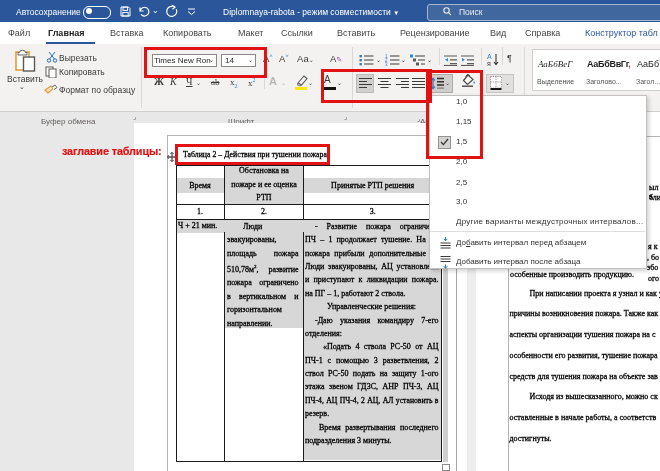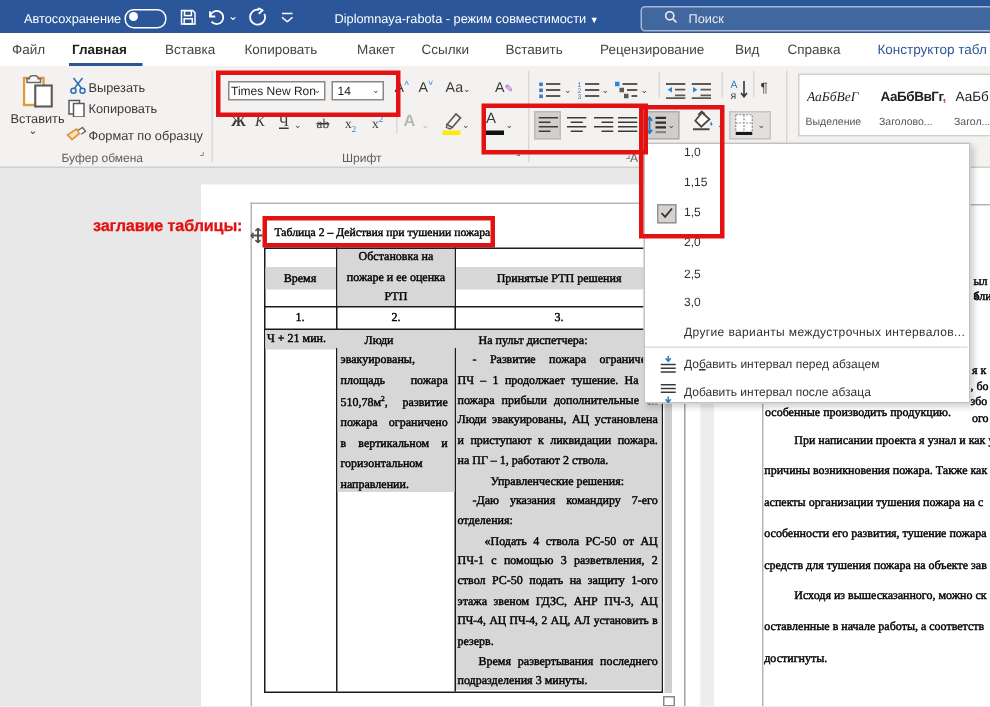--- a/index.html
+++ b/index.html
@@ -2,21 +2,21 @@
 <html><head>
 <meta charset="utf-8">
 <style>
   html,body{margin:0;padding:0;}
   #root{position:relative;width:660px;height:471px;overflow:hidden;
     font-family:"Liberation Sans",sans-serif;background:#e8e8e8;}
   .abs{position:absolute;}
   .ser{font-family:"Liberation Serif",serif;}
   .doc{-webkit-text-stroke:0.28px #000;}
   .redbox{position:absolute;border:3px solid #e31212;}
-  .gl{color:#605e5c;}
+  .gl{color:#605e5c;margin-top:16px;}
   .j{text-align:justify;text-align-last:justify;}
 </style>
 </head>
 <body>
 <div id="root">
 
   <div class="abs" style="left:0;top:0;width:660px;height:22px;background:#2b579a;"></div>
   <div class="abs" style="left:16px;top:7px;color:#fff;font-size:8.5px;">Автосохранение</div>
 
   <div class="abs" style="left:83px;top:5.5px;width:26px;height:11px;border:1px solid #fff;border-radius:6px;"></div>
@@ -278,21 +278,20 @@
     <div>эвакуированы,</div>
     <div class="j">площадь пожара</div>
     <div class="j">510,78м<sup style="font-size:5px;">2</sup>, развитие</div>
     <div class="j">пожара ограничено</div>
     <div class="j">в вертикальном и</div>
     <div>горизонтальном</div>
     <div>направлении.</div>
   </div>
 
   <div id="col3" class="abs ser doc" style="left:305px;top:219.9px;width:133.5px;font-size:8px;color:#000;line-height:13.37px;">
-    <div style="text-indent:14px;">На пульт диспетчера:</div>
     <div class="j" style="text-indent:10px;">- Развитие пожара ограничена</div>
     <div class="j">ПЧ – 1 продолжает тушение. На ме</div>
     <div class="j">пожара прибыли дополнительные си</div>
     <div class="j">Люди эвакуированы, АЦ установлена</div>
     <div class="j">и приступают к ликвидации пожара.</div>
     <div>на ПГ – 1, работают 2 ствола.</div>
     <div style="text-indent:22px;">Управленческие решения:</div>
     <div class="j" style="text-indent:10px;">-Даю указания командиру 7-его</div>
     <div>отделения:</div>
     <div class="j" style="text-indent:18px;">«Подать 4 ствола РС-50 от АЦ</div>

